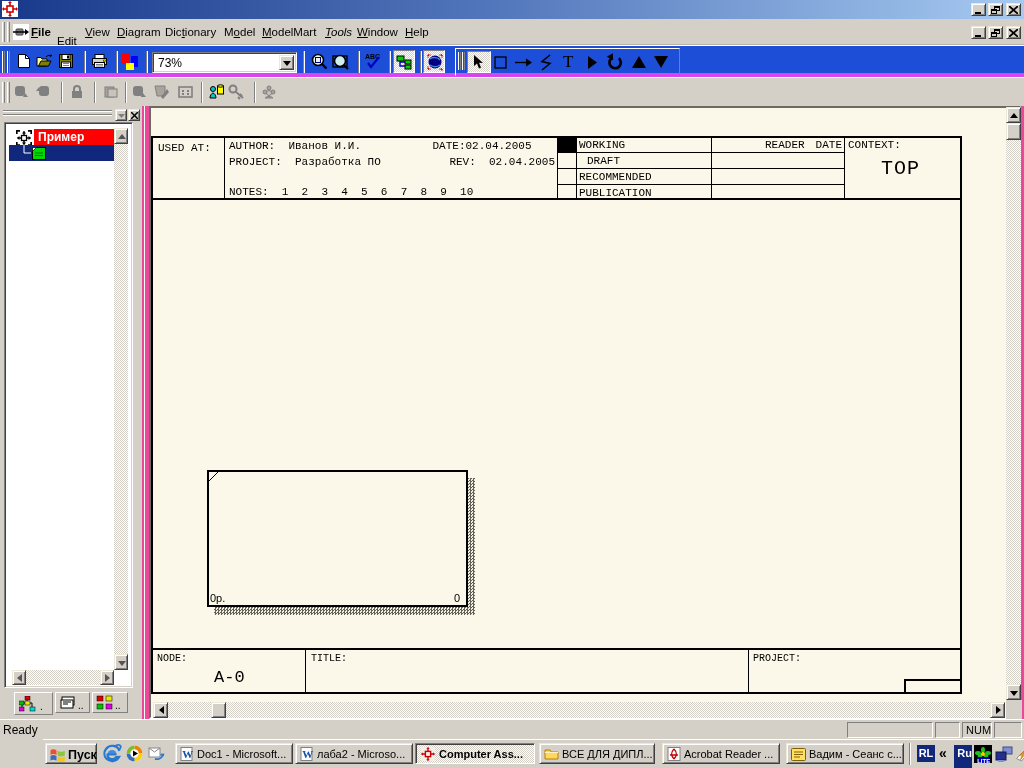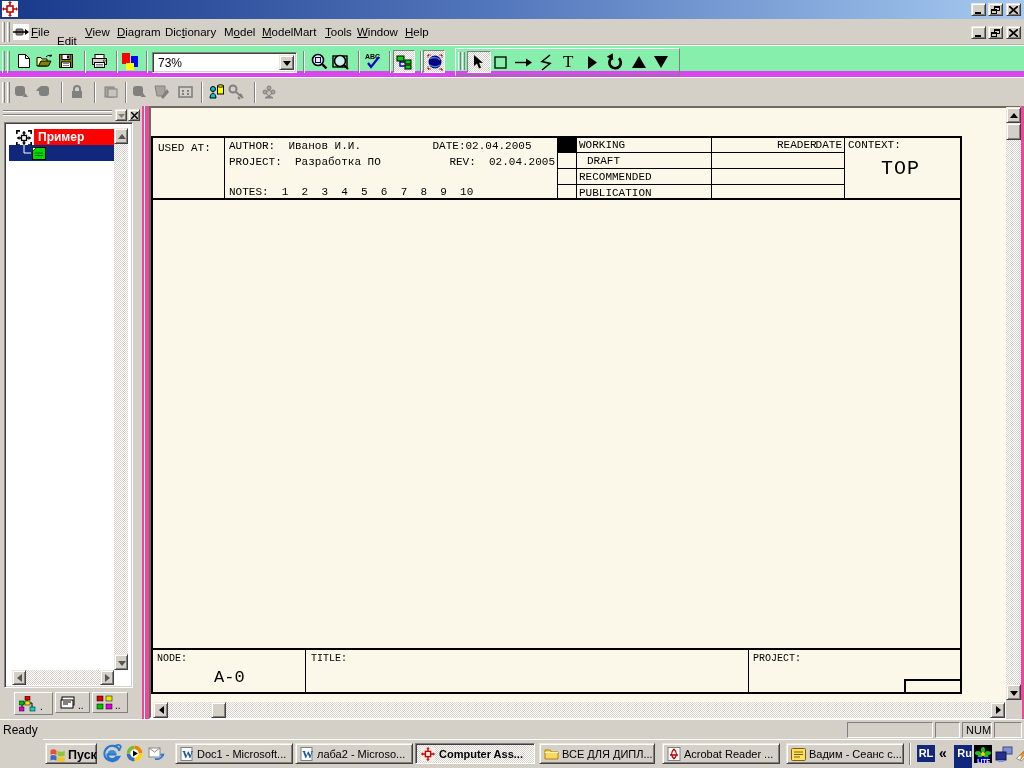--- a/index.html
+++ b/index.html
@@ -45,45 +45,45 @@
 
 <div class="a" id="menu" style="left:0;top:19px;width:1024px;height:26px;background:#d4d0c8;border-bottom:1px solid #b8b4ac;">
  <div class="a grip" style="left:2px;top:3px;height:20px;"></div>
  <div class="a grip" style="left:7px;top:3px;height:20px;"></div>
  <svg class="a" style="left:13px;top:5px;" width="16" height="16" viewBox="0 0 16 16">
   <rect width="16" height="16" fill="#fff"></rect>
   <rect x="3" y="5" width="7" height="6" rx="1" fill="#808080" stroke="#404040"></rect>
   <path d="M0 8h14" stroke="#000" stroke-width="1.5"></path>
   <path d="M16 8l-4-3v6z" fill="#000"></path>
  </svg>
- <div class="a mi" style="left:31px;top:7px;"><u>F</u>ile</div>
+ <div class="a mi" style="left:31px;top:7px;font-weight:bold;"><u>F</u>ile</div>
  <div class="a mi" style="left:57px;top:16px;"><u>E</u>dit</div>
  <div class="a mi" style="left:85px;top:7px;"><u>V</u>iew</div>
  <div class="a mi" style="left:117px;top:7px;"><u>D</u>iagram</div>
  <div class="a mi" style="left:165px;top:7px;">Dic<u>t</u>ionary</div>
  <div class="a mi" style="left:224px;top:7px;">M<u>o</u>del</div>
  <div class="a mi" style="left:262px;top:7px;"><u>M</u>odelMart</div>
- <div class="a mi" style="left:325px;top:7px;"><u>T</u>ools</div>
+ <div class="a mi" style="left:325px;top:7px;font-style:italic;"><u>T</u>ools</div>
  <div class="a mi" style="left:357px;top:7px;"><u>W</u>indow</div>
  <div class="a mi" style="left:405px;top:7px;"><u>H</u>elp</div>
  <div class="a r" style="left:971px;top:7px;width:15px;height:13px;">
       <div class="a" style="left:3px;top:8px;width:6px;height:2px;background:#000;"></div>
     </div>
  <div class="a r" style="left:988px;top:7px;width:15px;height:13px;">
    <div class="a" style="left:5px;top:2px;width:6px;height:5px;border:1px solid #000;border-top-width:2px;background:#d4d0c8;"></div>
    <div class="a" style="left:2px;top:5px;width:6px;height:5px;border:1px solid #000;border-top-width:2px;background:#d4d0c8;"></div>
  </div>
  <div class="a r" style="left:1006px;top:7px;width:15px;height:13px;">
       <svg class="a" style="left:2px;top:2px;" width="9" height="8" viewBox="0 0 9 8">
         <path d="M0 0l9 8M9 0l-9 8" stroke="#000" stroke-width="1.7"></path>
       </svg>
     </div>
 </div>
 
-<div class="a" id="tb1" style="left:0;top:45px;width:1024px;height:32px;background:#86efac;border-top:1px solid #fff;border-bottom:6px solid #d946ef;">
+<div class="a" id="tb1" style="left:0;top:45px;width:1024px;height:32px;background:#1d4ed8;border-top:1px solid #fff;border-bottom:4px solid #d946ef;">
  <div class="a grip" style="left:2px;top:5px;height:22px;"></div>
  <div class="a grip" style="left:7px;top:5px;height:22px;"></div>
 
  <svg class="a" style="left:16px;top:7px;" width="16" height="16" viewBox="0 0 16 16">
   <path d="M2.5 1.5h7l4 4v9h-11z" fill="#fff" stroke="#000"></path>
   <path d="M9.5 1.5v4h4" fill="none" stroke="#000"></path>
  </svg>
 
  <svg class="a" style="left:36px;top:7px;" width="17" height="16" viewBox="0 0 17 16">
   <path d="M1 13V4.5h4l1 1.5h5V13z" fill="#ffff99" stroke="#000"></path>
@@ -366,38 +366,47 @@
    <div class="a" style="left:7px;top:34px;">USED AT:</div>
    <div class="a" style="left:78px;top:32px;">AUTHOR:&nbsp; Иванов И.И.</div>
    <div class="a" style="left:78px;top:48px;">PROJECT:&nbsp; Разработка ПО</div>
    <div class="a" style="left:78px;top:78px;">NOTES:&nbsp; 1&nbsp; 2&nbsp; 3&nbsp; 4&nbsp; 5&nbsp; 6&nbsp; 7&nbsp; 8&nbsp; 9&nbsp; 10</div>
    <div class="a" style="left:258px;top:32px;width:146px;text-align:center;">DATE:02.04.2005</div>
    <div class="a" style="left:258px;top:48px;width:146px;text-align:right;">REV:&nbsp; 02.04.2005</div>
    <div class="a" style="left:428px;top:31px;">WORKING</div>
    <div class="a" style="left:428px;top:47px;padding-left:8px;">DRAFT</div>
    <div class="a" style="left:428px;top:63px;">RECOMMENDED</div>
    <div class="a" style="left:428px;top:79px;">PUBLICATION</div>
-   <div class="a" style="left:586px;top:31px;padding-left:40px;">READER</div>
+   <div class="a" style="left:574px;top:31px;padding-left:40px;">READER</div>
    <div class="a" style="left:619px;top:31px;width:72px;text-align:right;">DATE</div>
    <div class="a" style="left:697px;top:31px;">CONTEXT:</div>
    <div class="a" style="left:693px;top:49px;width:113px;text-align:center;font-size:20px;letter-spacing:1px;">TOP</div>
 
    <div class="a" style="left:0px;top:92px;width:2px;height:448px;background:#000;"></div>
    <div class="a" style="left:809px;top:92px;width:2px;height:448px;background:#000;"></div>
 
    <div class="a" style="left:0px;top:540px;width:811px;height:46px;border:2px solid #000;"></div>
    <div class="a" style="left:154px;top:540px;width:1px;height:46px;background:#000;"></div>
    <div class="a" style="left:597px;top:540px;width:1px;height:46px;background:#000;"></div>
    <div class="a" style="left:6px;top:545px;font-size:10px;">NODE:</div>
    <div class="a" style="left:63px;top:560px;font-size:17px;">A-0</div>
    <div class="a" style="left:160px;top:545px;font-size:10px;">TITLE:</div>
    <div class="a" style="left:602px;top:545px;font-size:10px;">PROJECT:</div>
    <div class="a" style="left:753px;top:571px;width:58px;height:15px;border:2px solid #000;border-right:none;border-bottom:none;"></div>
   </div>
 
+  <div class="a" style="left:56px;top:362px;width:270px;height:146px;">
+    <div class="a" style="left:7px;top:8px;width:261px;height:137px;background:repeating-conic-gradient(#62625a 0% 25%,#f2eee0 0% 50%) 0 0/3px 3px;"></div>
+    <div class="a" style="left:0;top:0;width:261px;height:137px;background:#fcf8e9;border:2px solid #000;"></div>
+    <svg class="a" style="left:2px;top:2px;" width="10" height="10" viewBox="0 0 10 10">
+          <path d="M0 9L9 0" stroke="#000"></path>
+        </svg>
+    <div class="a" style="left:3px;top:122px;font-size:11px;">0р.</div>
+    <div class="a" style="left:247px;top:122px;font-size:11px;">0</div>
+  </div>
  </div>
 
  <div class="a r" style="left:1006px;top:1px;width:15px;height:16px;">
       <svg class="a" style="left:3px;top:5px;" width="8" height="5" viewBox="0 0 8 5">
         <path d="M4 0l4 5H0z" fill="#000"></path>
       </svg>
     </div>
  <div class="a r" style="left:1006px;top:17px;width:15px;height:17px;"></div>
  <div class="a chk" style="left:1006px;top:34px;width:15px;height:544px;"></div>
  <div class="a r" style="left:1006px;top:578px;width:15px;height:16px;">

